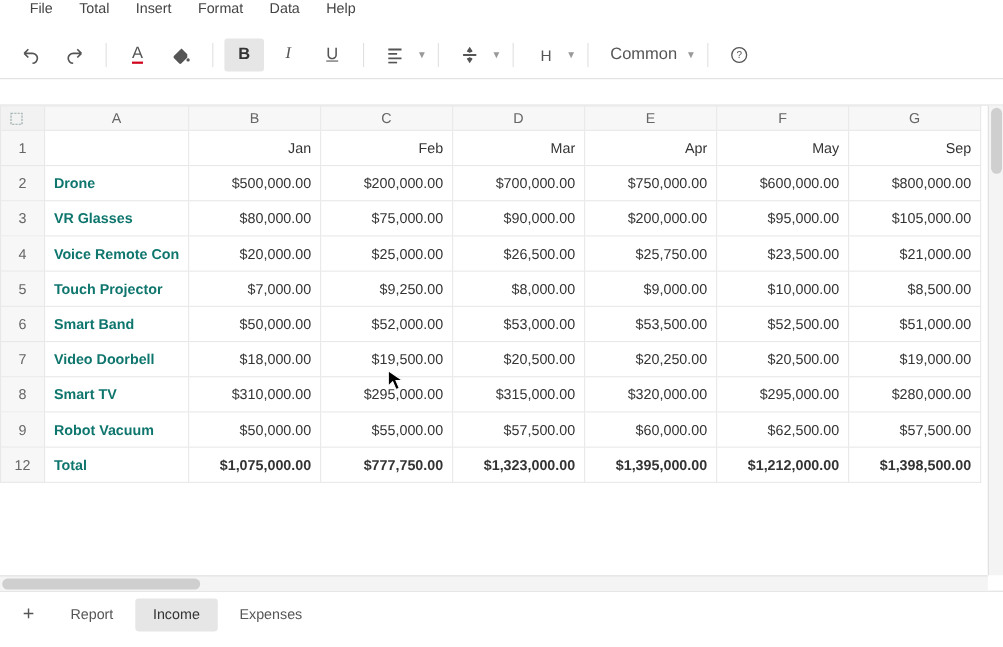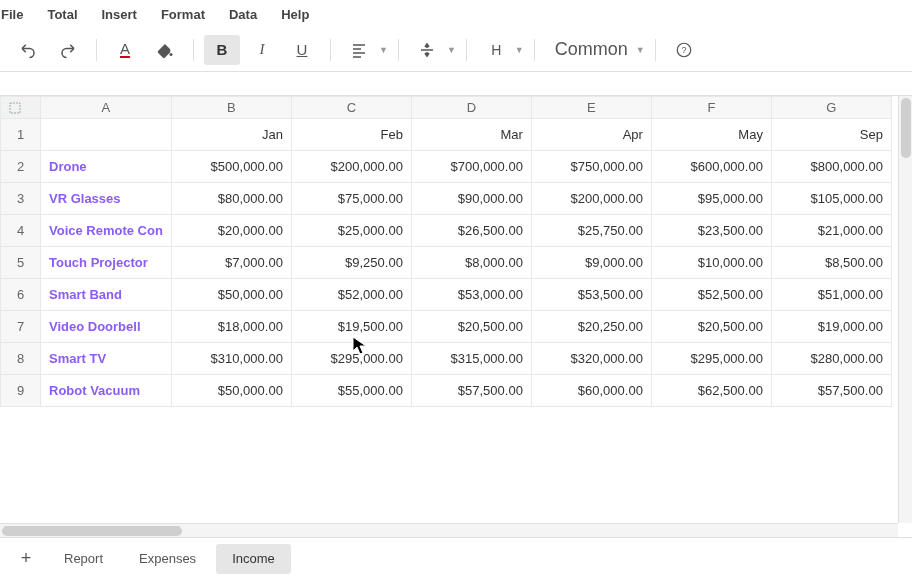--- a/index.html
+++ b/index.html
@@ -1,37 +1,37 @@
 <!DOCTYPE html>
 <html><head>
 <meta charset="utf-8">
 <style>
   html, body { margin:0; padding:0; width:912px; height:588px; font-family:Arial,Helvetica,sans-serif; background:#fff; color:#333; overflow:hidden; }
   * { box-sizing:border-box; }
-  .menubar { height:28px; display:flex; align-items:center; padding:0 1px; font-size:13px; color:#444;font-weight:bold; }
+  .menubar { height:28px; display:flex; padding:0 27px; font-size:13px; color:#444; }
   .menubar span { margin-right:24px; cursor:default; }
   .toolbar { height:44px; display:flex; align-items:center; padding:0 10px; gap:4px; border-bottom:1px solid #e0e0e0; }
   .tbtn { width:36px; height:30px; display:flex; align-items:center; justify-content:center; border-radius:3px; color:#555; cursor:pointer; }
   .tbtn.active { background:#e6e6e6; }
   .tgroup { display:flex; align-items:center; }
   .tgroup.combo { border:none; }
   .divider { width:1px; height:22px; background:#e0e0e0; margin:0 6px; }
   .chev { font-size:9px; color:#999; margin-left:2px; }
-  .combo-label { font-size:18px; color:#555; padding:0 6px 0 10px; }
+  .combo-label { font-size:15px; color:#555; padding:0 6px 0 10px; }
   .formula-bar { height:24px; border-bottom:1px solid #e0e0e0; }
   .sheet-area { position:relative; height:441px; }
   .sheet-scroll { position:absolute; left:0; right:14px; top:0; bottom:14px; overflow:hidden; }
   table { border-collapse:collapse; table-layout:fixed; }
   th, td { border:1px solid #e8e8e8; font-size:13px; padding:0 8px; height:32px; white-space:nowrap; overflow:hidden; }
   th { background:#f7f7f7; font-weight:normal; color:#666; }
   th.sel-all { width:40px; height:22px; background:#f2f2f2; }
   th.colh { height:22px; text-align:center; }
   th.rowh { width:40px; text-align:center; }
   td { text-align:right; color:#333; }
-  td.label { text-align:left; font-weight:bold; color:#8b5cf6; }
+  td.label { text-align:left; font-weight:bold; color:#0f766e; }
   tr.headrow td { font-weight:normal; text-align:right; }
   tr.headrow td.label { text-align:left; }
   tr.total td { font-weight:bold; }
   .hscroll { position:absolute; left:0; right:14px; bottom:0; height:14px; background:#f4f4f4; border-top:1px solid #e0e0e0; }
   .hscroll .thumb { position:absolute; left:2px; top:2px; width:180px; height:10px; background:#cfcfcf; border-radius:5px; }
   .vscroll { position:absolute; top:0; bottom:14px; right:0; width:14px; background:#f4f4f4; border-left:1px solid #e0e0e0; }
   .vscroll .thumb { position:absolute; top:2px; left:2px; width:10px; height:60px; background:#cfcfcf; border-radius:5px; }
   .tabs { height:42px; display:flex; align-items:center; border-top:1px solid #e0e0e0; padding:0 8px; }
   .addtab { width:36px; height:30px; display:flex; align-items:center; justify-content:center; color:#555; font-size:18px; cursor:pointer; }
   .tab { padding:0 16px; height:30px; display:flex; align-items:center; font-size:13px; color:#555; border-radius:3px; margin-left:4px; cursor:pointer; }
@@ -235,34 +235,44 @@
           <tr>
             <th class="rowh">9</th>
             <td class="label">Robot Vacuum</td>
             <td>$50,000.00</td>
             <td>$55,000.00</td>
             <td>$57,500.00</td>
             <td>$60,000.00</td>
             <td>$62,500.00</td>
             <td>$57,500.00</td>
           </tr>
+          <tr class="total">
+            <th class="rowh">12</th>
+            <td class="label">Total</td>
+            <td>$1,075,000.00</td>
+            <td>$777,750.00</td>
+            <td>$1,323,000.00</td>
+            <td>$1,395,000.00</td>
+            <td>$1,212,000.00</td>
+            <td>$1,398,500.00</td>
+          </tr>
         </tbody>
       </table>
   </div>
   <div class="vscroll">
       <div class="thumb"></div>
     </div>
   <div class="hscroll">
       <div class="thumb"></div>
     </div>
   <svg class="cursor" width="16" height="20" viewBox="0 0 16 20">
       <path fill="#000" stroke="#fff" stroke-width="1" d="M1 1l0 14 4-4 3 7 3-1-3-7 6 0z"></path>
     </svg>
 </div>
 
 <div class="tabs">
   <div class="addtab">
       <span>+</span>
     </div>
   <div class="tab">Report</div>
+  <div class="tab active">Income</div>
   <div class="tab">Expenses</div>
-  <div class="tab active">Income</div>
 </div>
 
 </body></html>

